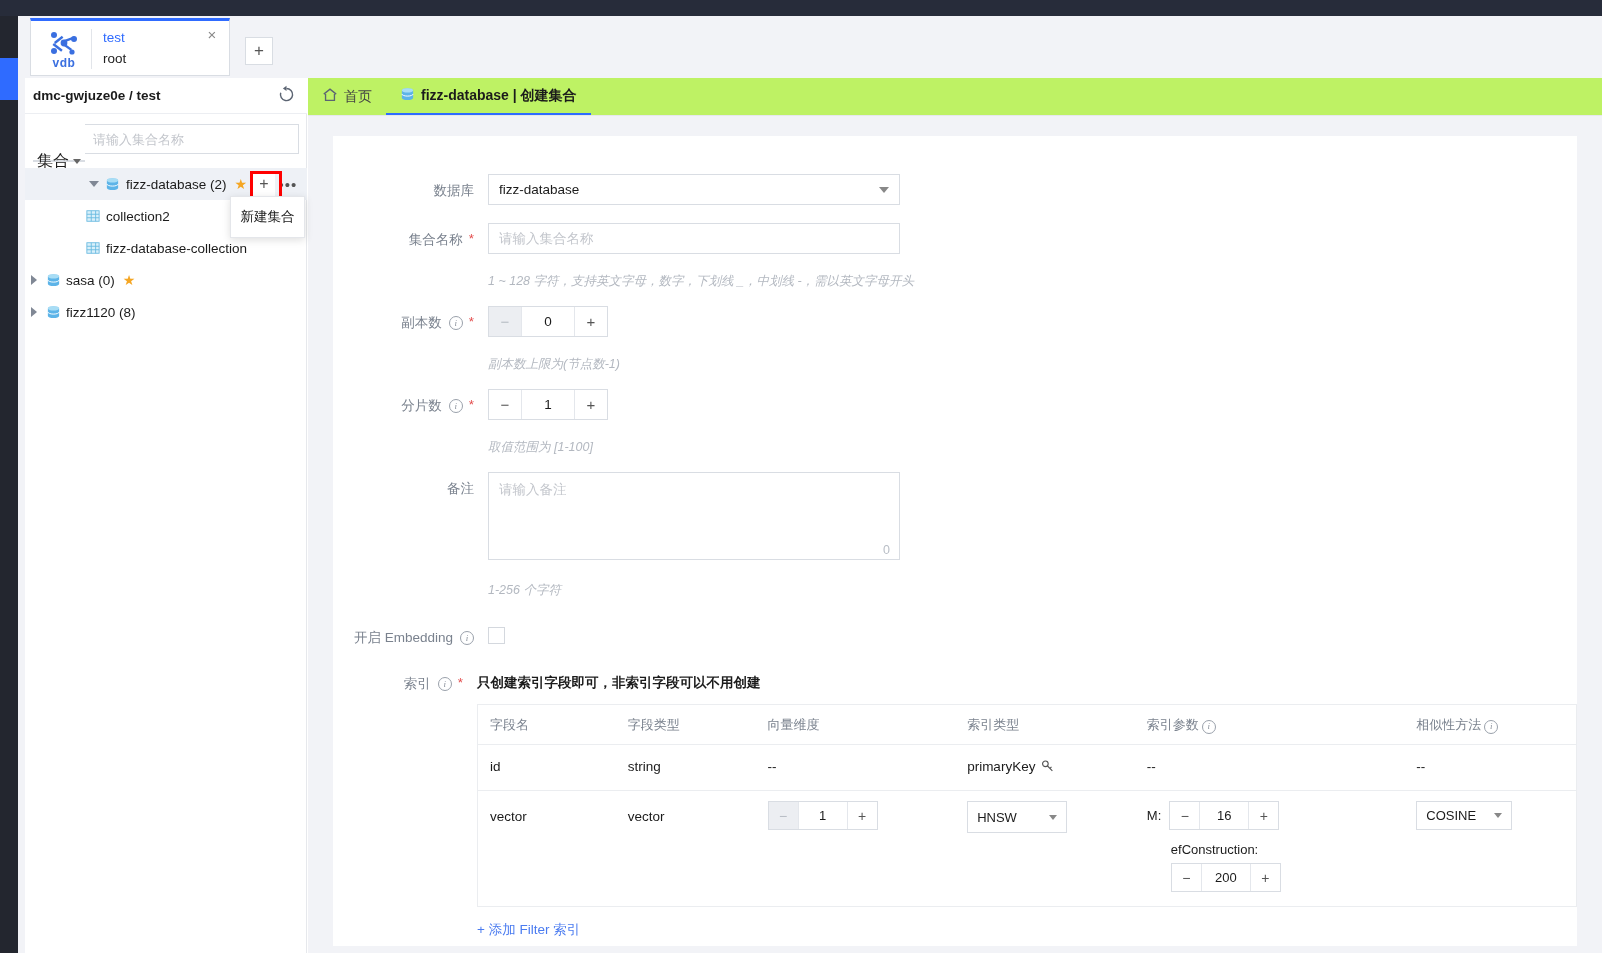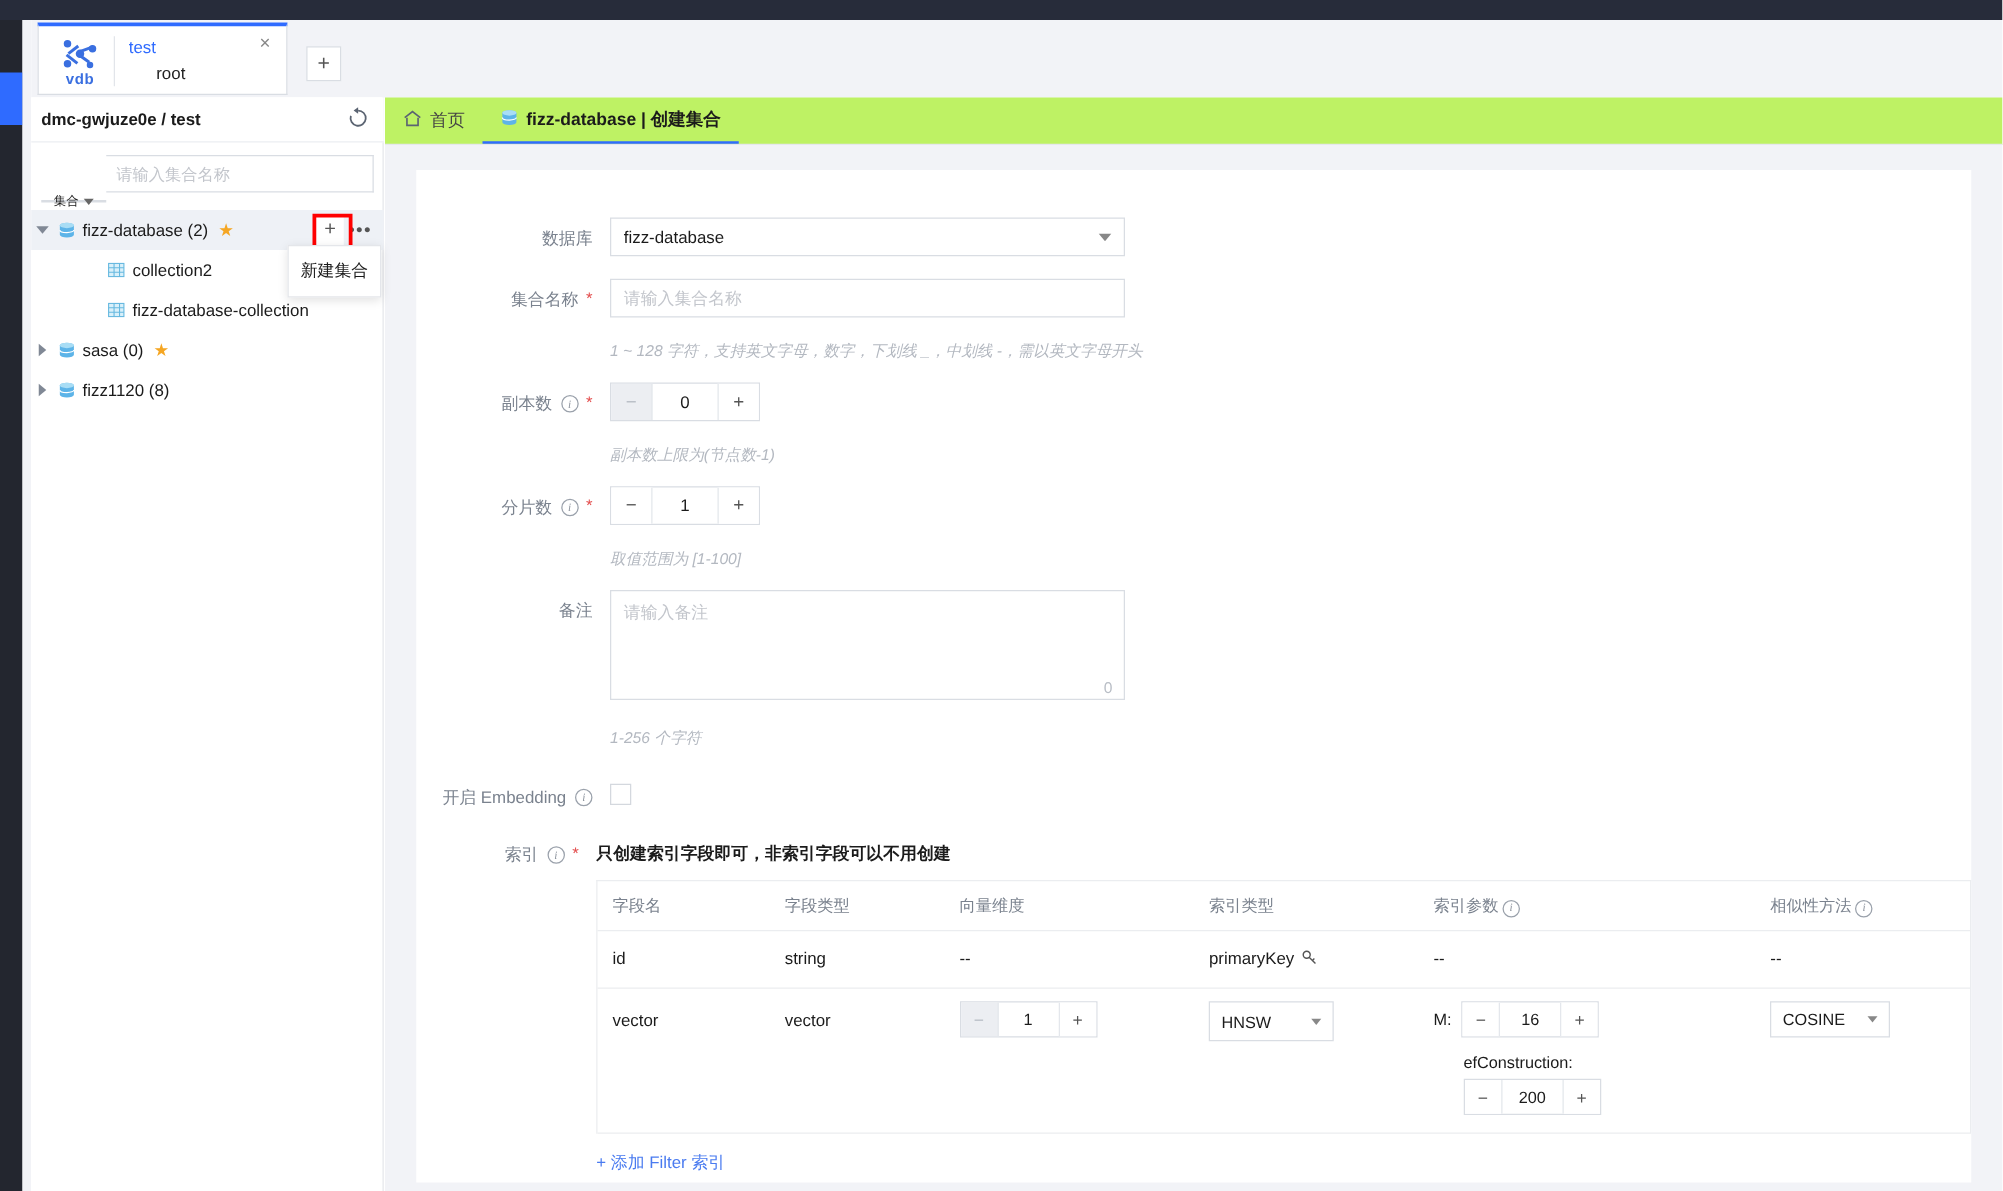--- a/index.html
+++ b/index.html
@@ -29,21 +29,21 @@
   #session-tab .logo {
     position:absolute; left:10px; top:6px; width:46px; height:46px;
     display:flex; flex-direction:column; align-items:center; justify-content:center;
   }
   #session-tab .logo svg { display:block; }
   #session-tab .logo .logo-text {
     font-size:12px; color:#3a6fe0; font-weight:700; margin-top:-1px; letter-spacing:.5px;
   }
   #session-tab .divider { position:absolute; left:60px; top:8px; width:1px; height:40px; background:#e2e5ea; }
   #session-tab .t-name { position:absolute; left:72px; top:9px; font-size:13.5px; color:#2f6bff; }
-  #session-tab .t-user { position:absolute; left:72px; top:30px; font-size:13.5px; color:#222;margin-left:22px; }
+  #session-tab .t-user { position:absolute; left:72px; top:30px; font-size:13.5px; color:#222; }
   #session-tab .t-close {
     position:absolute; right:9px; top:6px; width:16px; height:16px;
     font-size:15px; line-height:16px; color:#888; text-align:center; cursor:pointer;
   }
   #newtab-btn {
     position:absolute; left:220px; top:21px; width:28px; height:28px;
     border:1px solid #d9dde3; background:#fff; color:#555;
     font-size:17px; line-height:26px; text-align:center; cursor:pointer;
   }
 
@@ -54,41 +54,41 @@
     border-bottom:1px solid #eceef2; background:#fff;
   }
   #breadcrumb-bar .bc { position:absolute; left:8px; top:10px; font-size:13.5px; color:#1b1b1b; font-weight:600; }
   #breadcrumb-bar .refresh {
     position:absolute; right:10px; top:7px; width:20px; height:20px; cursor:pointer; color:#5b6472;
   }
 
   #filter-row { position:absolute; left:8px; top:46px; width:266px; height:30px; display:flex; }
   #filter-select {
     width:52px; border:1px solid #d9dde3; background:#fff; display:flex;
-    align-items:center; justify-content:center; gap:4px; font-size:10px; color:#1b1b1b; cursor:pointer;margin-top:36px;
+    align-items:center; justify-content:center; gap:4px; font-size:16px; color:#1b1b1b; cursor:pointer;margin-top:36px;
   }
   #filter-select .caret { width:0;height:0;border-left:4px solid transparent;border-right:4px solid transparent;border-top:5px solid #666; }
   #filter-input {
     flex:1; border:1px solid #d9dde3; border-left:none; background:#fff;
     padding:0 8px; font-size:13px; color:#333; font-family:inherit; outline:none;
   }
   #filter-input::placeholder { color:#c3c6cc; }
 
   
   #new-coll-tooltip {
     position:absolute; left:205px; top:118px; width:75px; height:42px;
     background:#fff; border:1px solid #e4e6ea; box-shadow:0 2px 8px rgba(0,0,0,.13);
     display:flex; align-items:center; justify-content:center;
     font-size:13.5px; color:#1b1b1b; z-index:40;
   }
 
   
   #tree { position:absolute; left:0; top:90px; width:282px; }
   .tree-row { position:relative; height:32px; display:flex; align-items:center; font-size:13.5px; color:#1b1b1b; cursor:pointer; }
-  .tree-row.selected { background:#eef1f6; }
+  .tree-row.selected { background:#eef1f6;justify-content:center; }
   .tw { width:18px; display:flex; align-items:center; justify-content:center; }
   .tw .tri-down { width:0;height:0;border-left:5px solid transparent;border-right:5px solid transparent;border-top:6px solid #808895; }
   .tw .tri-right { width:0;height:0;border-top:5px solid transparent;border-bottom:5px solid transparent;border-left:6px solid #808895; }
   .db-icon { width:20px; display:flex; align-items:center; justify-content:center; }
   .coll-icon { width:20px; display:flex; align-items:center; justify-content:center; }
   .tree-label { margin-left:3px; }
   .star { color:#f5a623; font-size:14px; margin-left:8px; }
   .row-actions { position:absolute; right:8px; top:0; height:32px; display:flex; align-items:center; gap:2px; }
   .act-plus {
     width:22px; height:24px; display:flex; align-items:center; justify-content:center;

